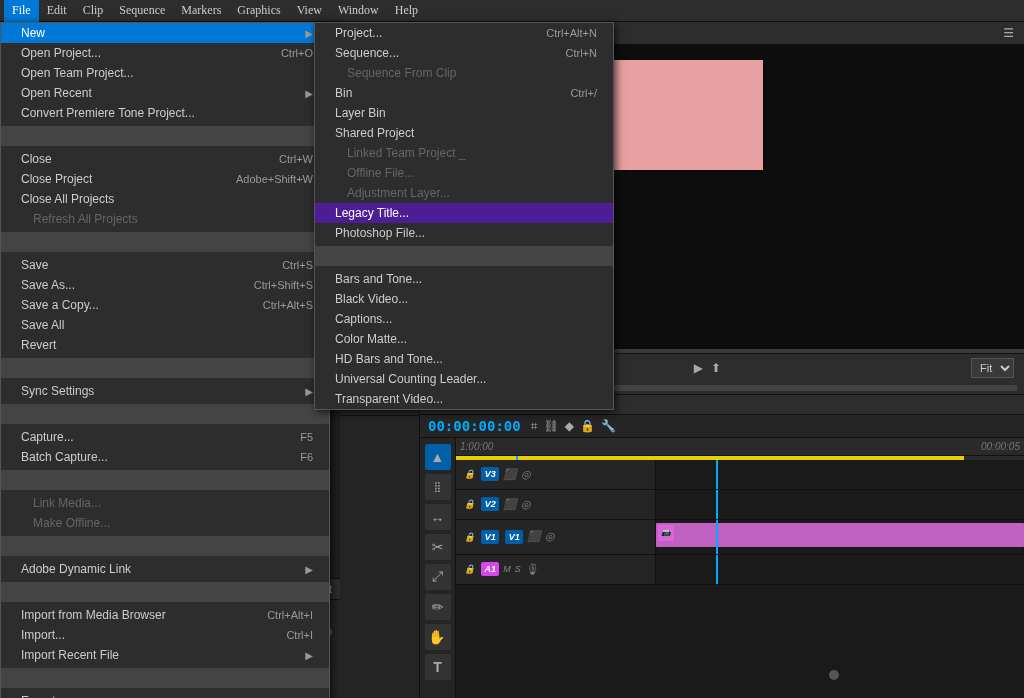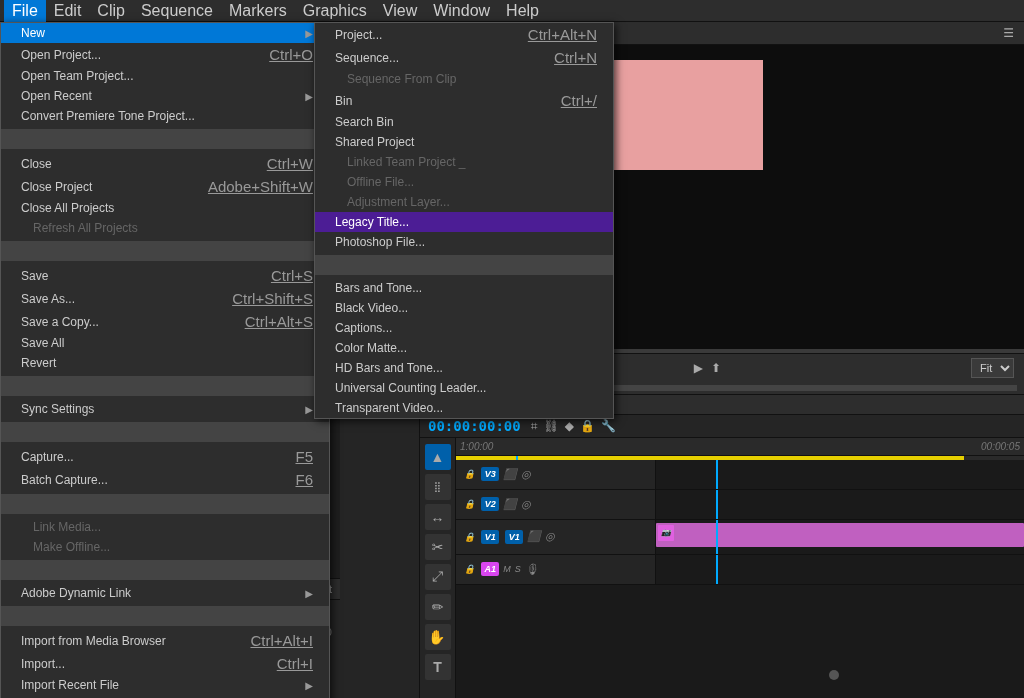--- a/index.html
+++ b/index.html
@@ -20,24 +20,25 @@
       align-items: center;
       height: 22px;
       background: #2d2d2d;
       border-bottom: 1px solid #111;
       padding: 0 4px;
     }
     .menu-bar-item {
       padding: 8px 8px;
       color: #ccc;
       cursor: default;
-      font-size: 16px;
+      font-size: 12px;
       height: 22px;
       display: flex;
       align-items: center;
+      font-family: Liberation Serif, serif;
     }
     .menu-bar-item:hover, .menu-bar-item.active {
       background: #0078d7;
       color: #fff;
     }
 
     
     .main-area {
       display: flex;
       height: calc(698px - 22px);
@@ -127,23 +128,22 @@
       margin-left: 12px;
     }
     .menu-item.separator {
       height: 1px;
       background: #444;
       padding: 0;
       margin: 3px 0;
     }
     .menu-item .shortcut {
       color: #999;
-      font-size: 15px;
+      font-size: 11px;
       margin-left: 20px;
-      text-decoration: underline;
     }
     .menu-item .arrow {
       font-size: 10px;
       color: #999;
     }
     .menu-item-label {
       flex: 1;
     }
 
     
@@ -525,21 +525,21 @@
         <span class="shortcut">Ctrl+N</span>
       </div>
       <div class="menu-item disabled">
         <span class="menu-item-label">Sequence From Clip</span>
       </div>
       <div class="menu-item">
         <span class="menu-item-label">Bin</span>
         <span class="shortcut">Ctrl+/</span>
       </div>
       <div class="menu-item">
-        <span class="menu-item-label">Search Bin</span>
+        <span class="menu-item-label">Layer Bin</span>
       </div>
       <div class="menu-item">
         <span class="menu-item-label">Shared Project</span>
       </div>
       <div class="menu-item disabled">
         <span class="menu-item-label">Linked Team Project _</span>
       </div>
       <div class="menu-item disabled">
         <span class="menu-item-label">Offline File...</span>
       </div>

